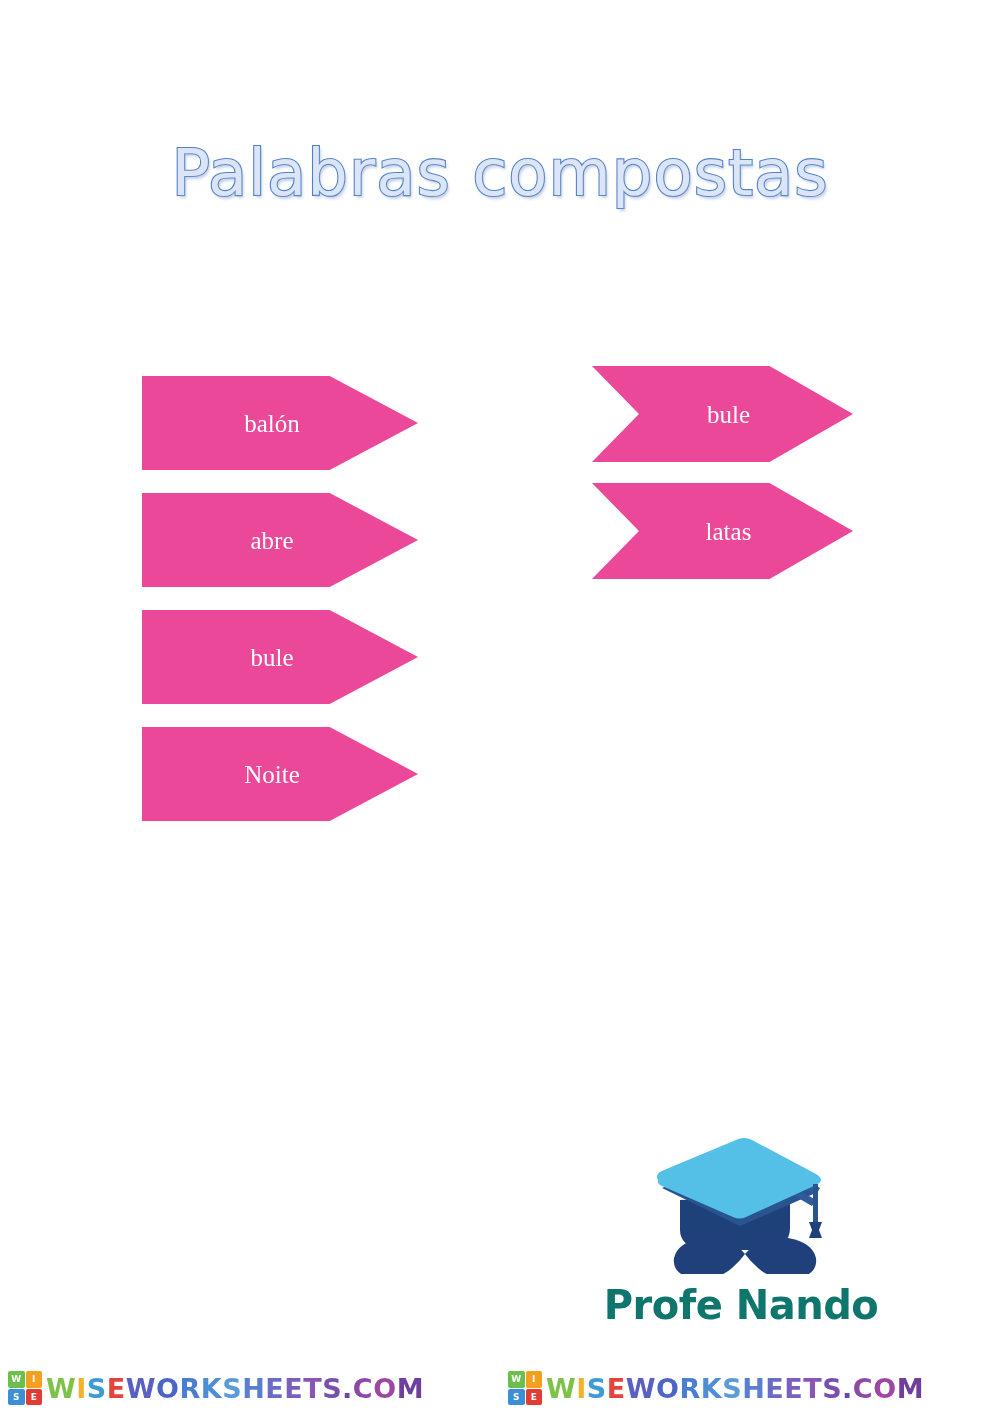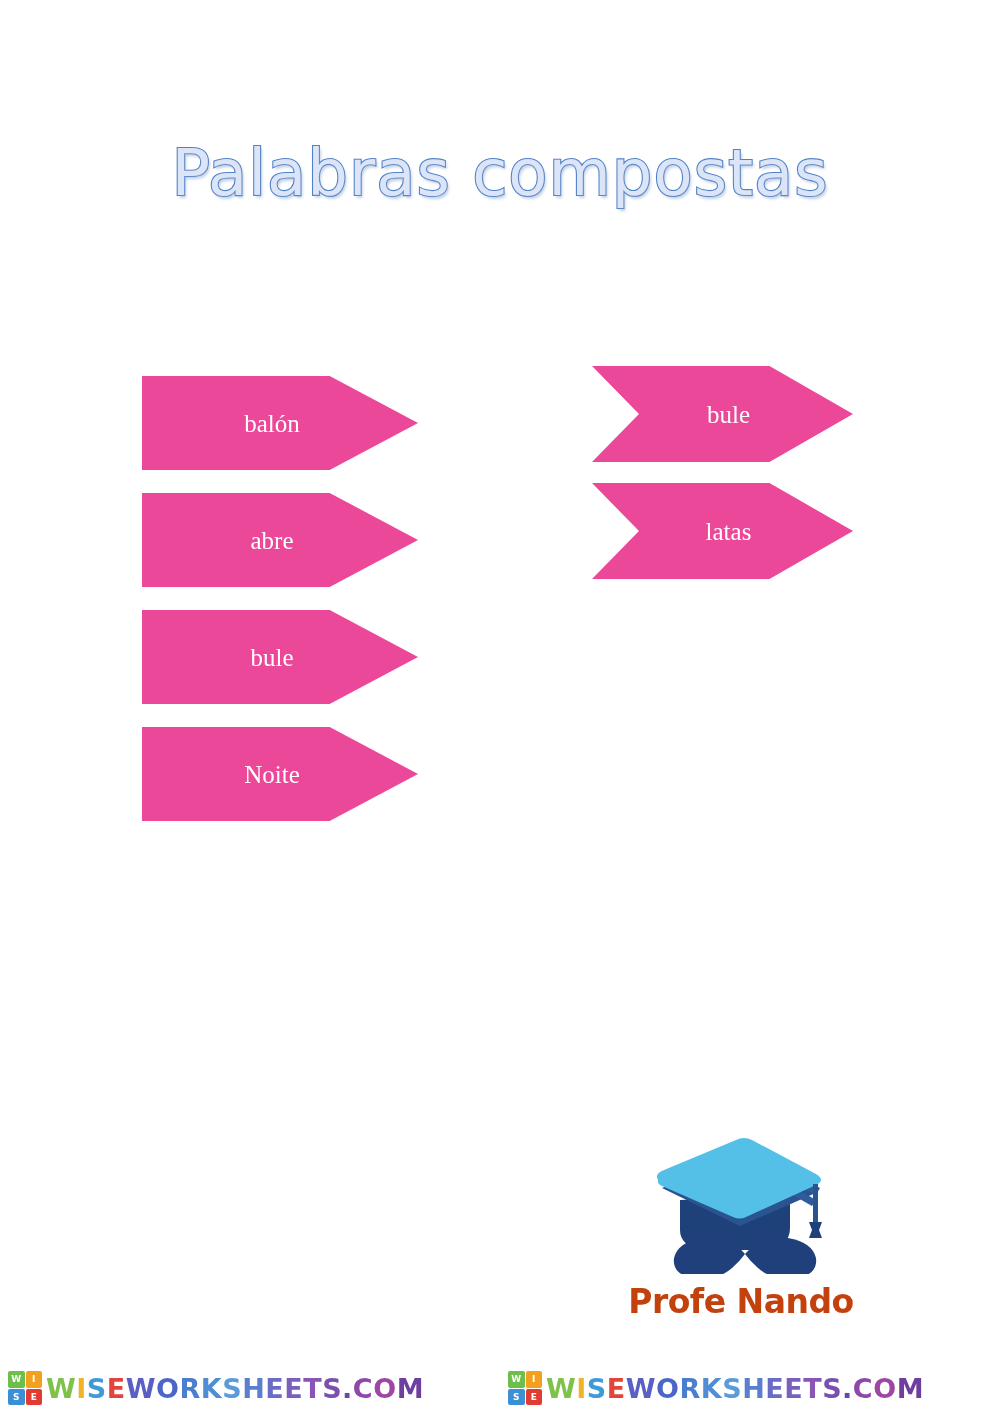--- a/index.html
+++ b/index.html
@@ -95,22 +95,22 @@
     height: 152px;
   }
   .logo-text {
     position: absolute;
     left: 0;
     top: 160px;
     width: 290px;
     text-align: center;
     font-family: "DejaVu Sans", sans-serif;
     font-weight: 700;
-    font-size: 33px;
-    color: #c2410c;
+    font-size: 40px;
+    color: #0f766e;
     letter-spacing: -0.5px;
   }
 
   
   .footer {
     position: absolute;
     left: 0;
     top: 1363px;
     width: 1000px;
     height: 50px;

